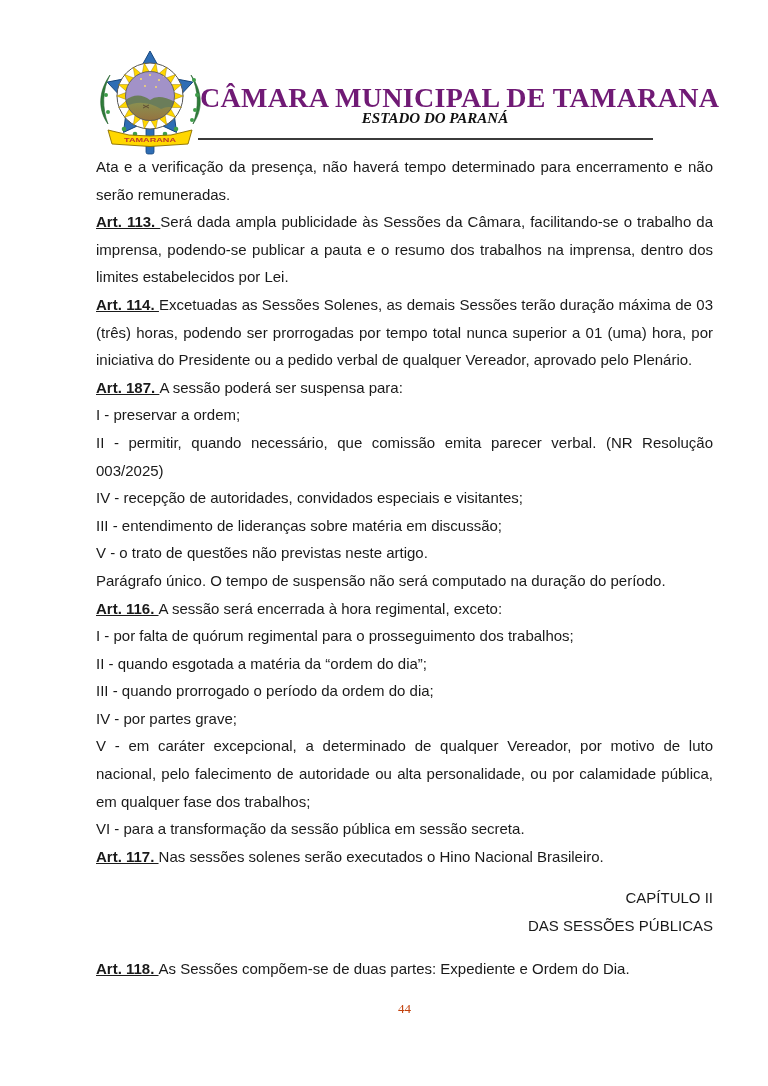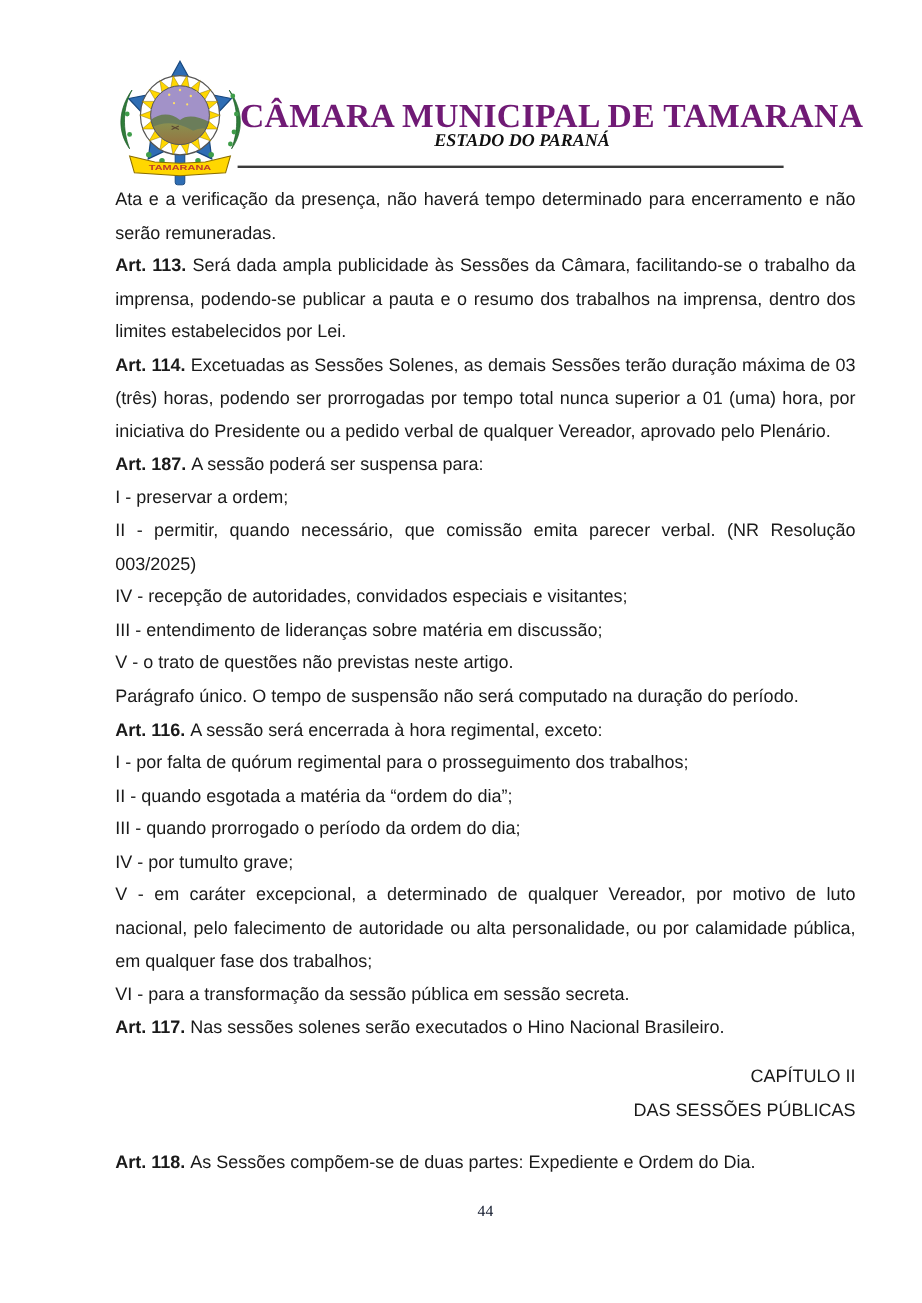--- a/index.html
+++ b/index.html
@@ -30,32 +30,32 @@
   .header-rule{
     position:absolute;left:198px;top:138px;width:455px;height:2px;
     background:#3b3b3b;
   }
   
   .doc-body{
     position:absolute;left:96px;top:153px;width:617px;
     font-size:15px;line-height:27.6px;
   }
   .para{margin:0;text-align:justify;}
-  .para strong{font-weight:bold;}
+  .para strong{font-weight:bold;text-decoration:underline;}
   .chapter-heading{
     margin:0;text-align:right;font-weight:normal;
   }
   .chapter-heading.first{margin-top:14px;}
   .chapter-heading.second{margin-bottom:15px;}
   
   .page-footer{
     position:absolute;left:96px;top:1001px;width:617px;
     text-align:center;
     font-family:"Liberation Serif", serif;
-    font-size:13px;color:#0f172a;
+    font-size:13px;color:#c2410c;
   }
 </style>
 </head>
 <body>
 
 <div class="page">
 
   <svg class="logo" viewBox="0 0 115 105" xmlns="http://www.w3.org/2000/svg">
     <defs>
       <clipPath id="disc">
@@ -142,21 +142,21 @@
       <p class="para">I - preservar a ordem;</p>
       <p class="para">II - permitir, quando necessário, que comissão emita parecer verbal. (NR Resolução 003/2025)</p>
       <p class="para">IV - recepção de autoridades, convidados especiais e visitantes;</p>
       <p class="para">III - entendimento de lideranças sobre matéria em discussão;</p>
       <p class="para">V - o trato de questões não previstas neste artigo.</p>
       <p class="para">Parágrafo único. O tempo de suspensão não será computado na duração do período.</p>
       <p class="para"><strong>Art. 116. </strong>A sessão será encerrada à hora regimental, exceto:</p>
       <p class="para">I - por falta de quórum regimental para o prosseguimento dos trabalhos;</p>
       <p class="para">II - quando esgotada a matéria da “ordem do dia”;</p>
       <p class="para">III - quando prorrogado o período da ordem do dia;</p>
-      <p class="para">IV - por tumulto grave;</p>
+      <p class="para">IV - por partes grave;</p>
       <p class="para">V - em caráter excepcional, a determinado de qualquer Vereador, por motivo de luto nacional, pelo falecimento de autoridade ou alta personalidade, ou por calamidade pública, em qualquer fase dos trabalhos;</p>
       <p class="para">VI - para a transformação da sessão pública em sessão secreta.</p>
       <p class="para"><strong>Art. 117. </strong>Nas sessões solenes serão executados o Hino Nacional Brasileiro.</p>
       <p class="chapter-heading first">CAPÍTULO II</p>
       <p class="chapter-heading second">DAS SESSÕES PÚBLICAS</p>
       <p class="para"><strong>Art. 118. </strong>As Sessões compõem-se de duas partes: Expediente e Ordem do Dia.</p>
     </main>
 
   <div class="page-footer">
     <span>44</span>

